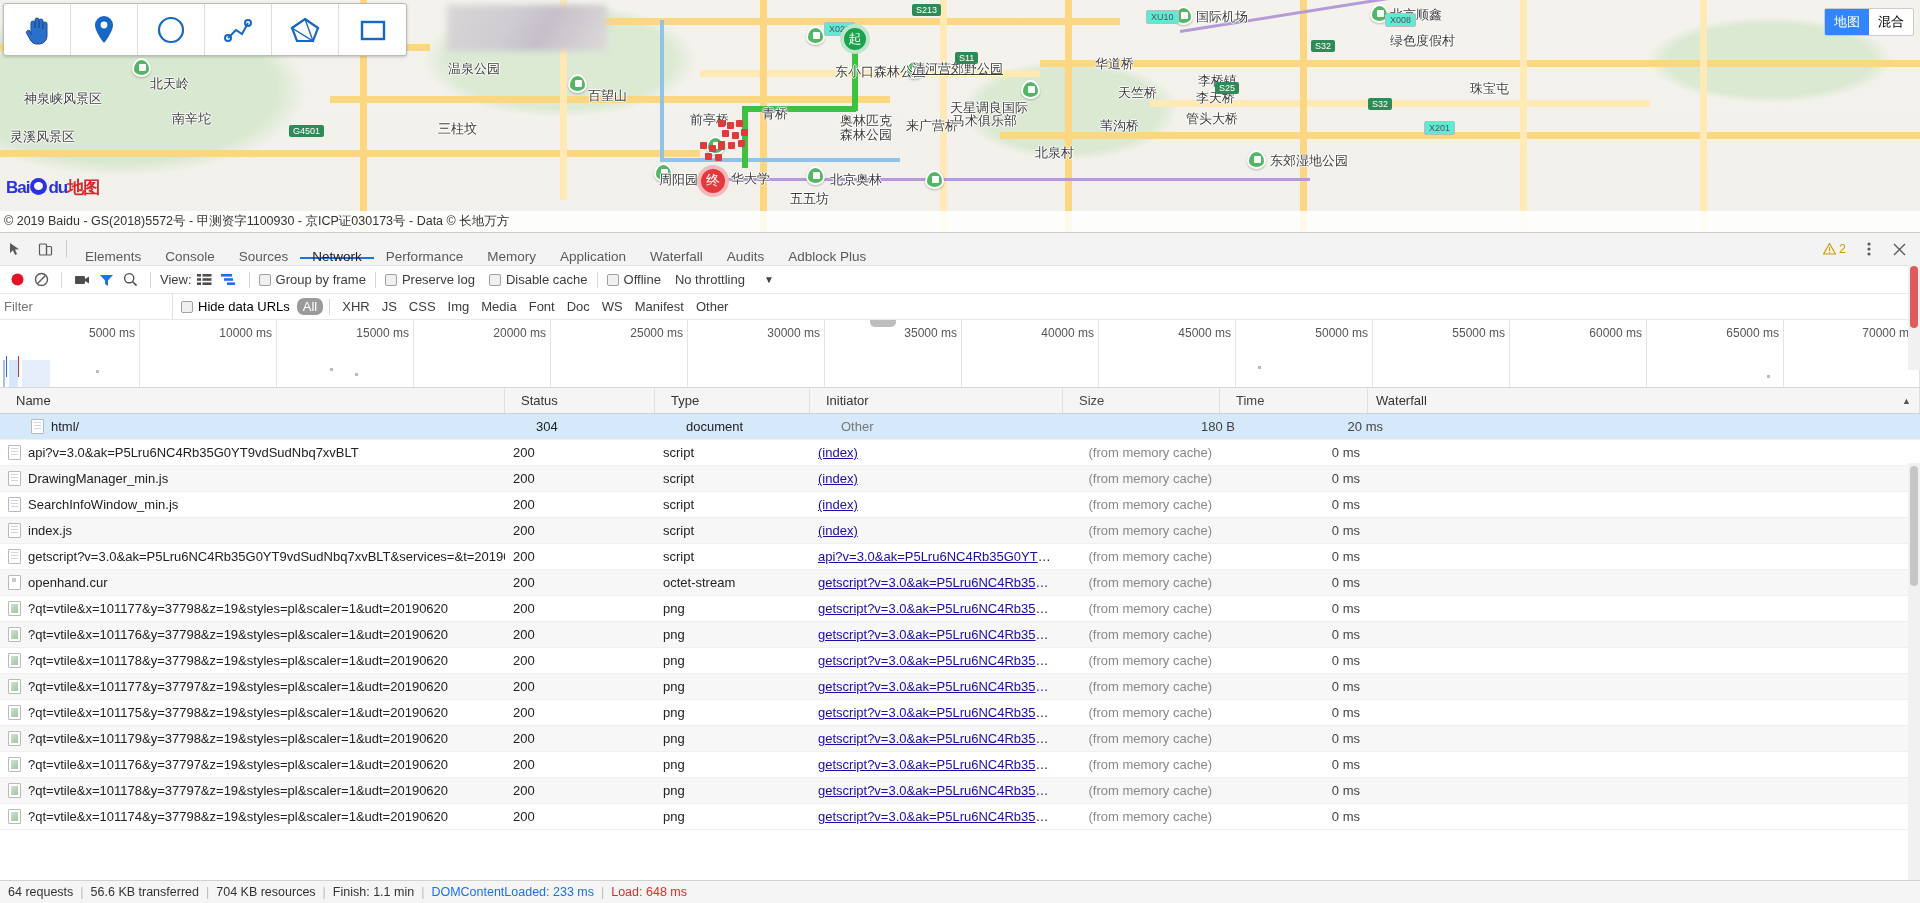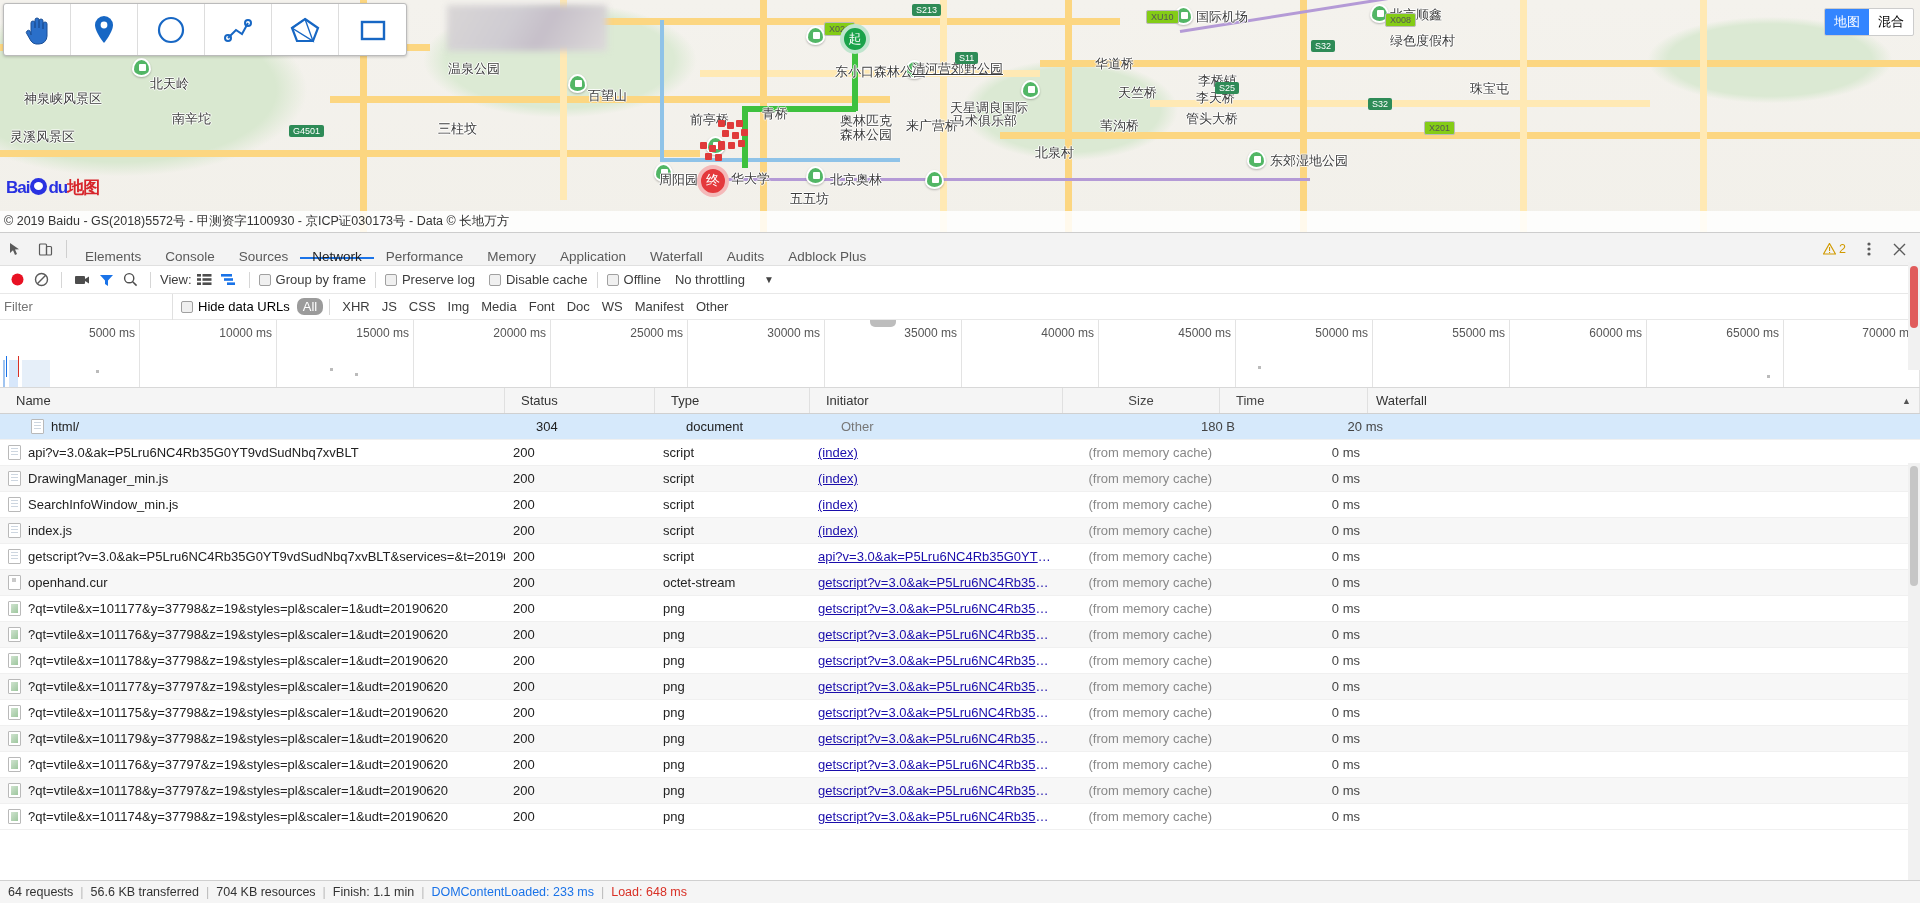--- a/index.html
+++ b/index.html
@@ -40,21 +40,21 @@
   }
   .poi:after{ content:""; position:absolute; left:5px; top:4px; width:7px; height:7px; background:#fff; border-radius:1px;}
   .maplabel {
     position: absolute; font-size: 13px; color: #3d3d3d; white-space: nowrap;
     text-shadow: 1px 0 #fff, -1px 0 #fff, 0 1px #fff, 0 -1px #fff;
   }
   .shield {
     position: absolute; background: #2e8b57; color: #fff; font-size: 9px;
     padding: 1px 4px; border-radius: 2px; white-space: nowrap;
   }
-  .shield.white { background:#84cc16; color:#555; border:1px solid #bbb; }
+  .shield.white { background:#5eead4; color:#555; border:1px solid #bbb; }
 
   
   #draw-toolbar {
     position: absolute; left: 3px; top: 3px; height: 53px;
     background: #fff; border: 1px solid #bbb; border-radius: 3px;
     display: flex; align-items: center; z-index: 40;
     box-shadow: 0 1px 3px rgba(0,0,0,.2);
   }
   #draw-toolbar .tool {
     width: 67px; height: 51px; display: flex; align-items: center; justify-content: center;
@@ -546,21 +546,21 @@
     <div style="position:absolute;left:355px;top:53px;width:3px;height:3px;background:#bbb;"></div>
     <div style="position:absolute;left:1258px;top:46px;width:3px;height:3px;background:#bbb;"></div>
     <div style="position:absolute;left:1767px;top:55px;width:3px;height:3px;background:#bbb;"></div>
   </div>
 
   <div id="grid-header">
     <div class="c-name">Name</div>
     <div class="c-status">Status</div>
     <div class="c-type">Type</div>
     <div class="c-init" style="color:#333">Initiator</div>
-    <div class="c-size" style="text-align:center">Size</div>
+    <div class="c-size" style="text-align:left">Size</div>
     <div class="c-time" style="text-align:left">Time</div>
     <div class="c-wf" style="border-left:none;display:flex;align-items:center;justify-content:space-between;padding:0 8px">
       <span>Waterfall</span>
       <span style="font-size:9px;color:#555">▲</span>
     </div>
   </div>
 
   <div id="grid-body">
       <div class="row selected">
         <div class="c-name">

